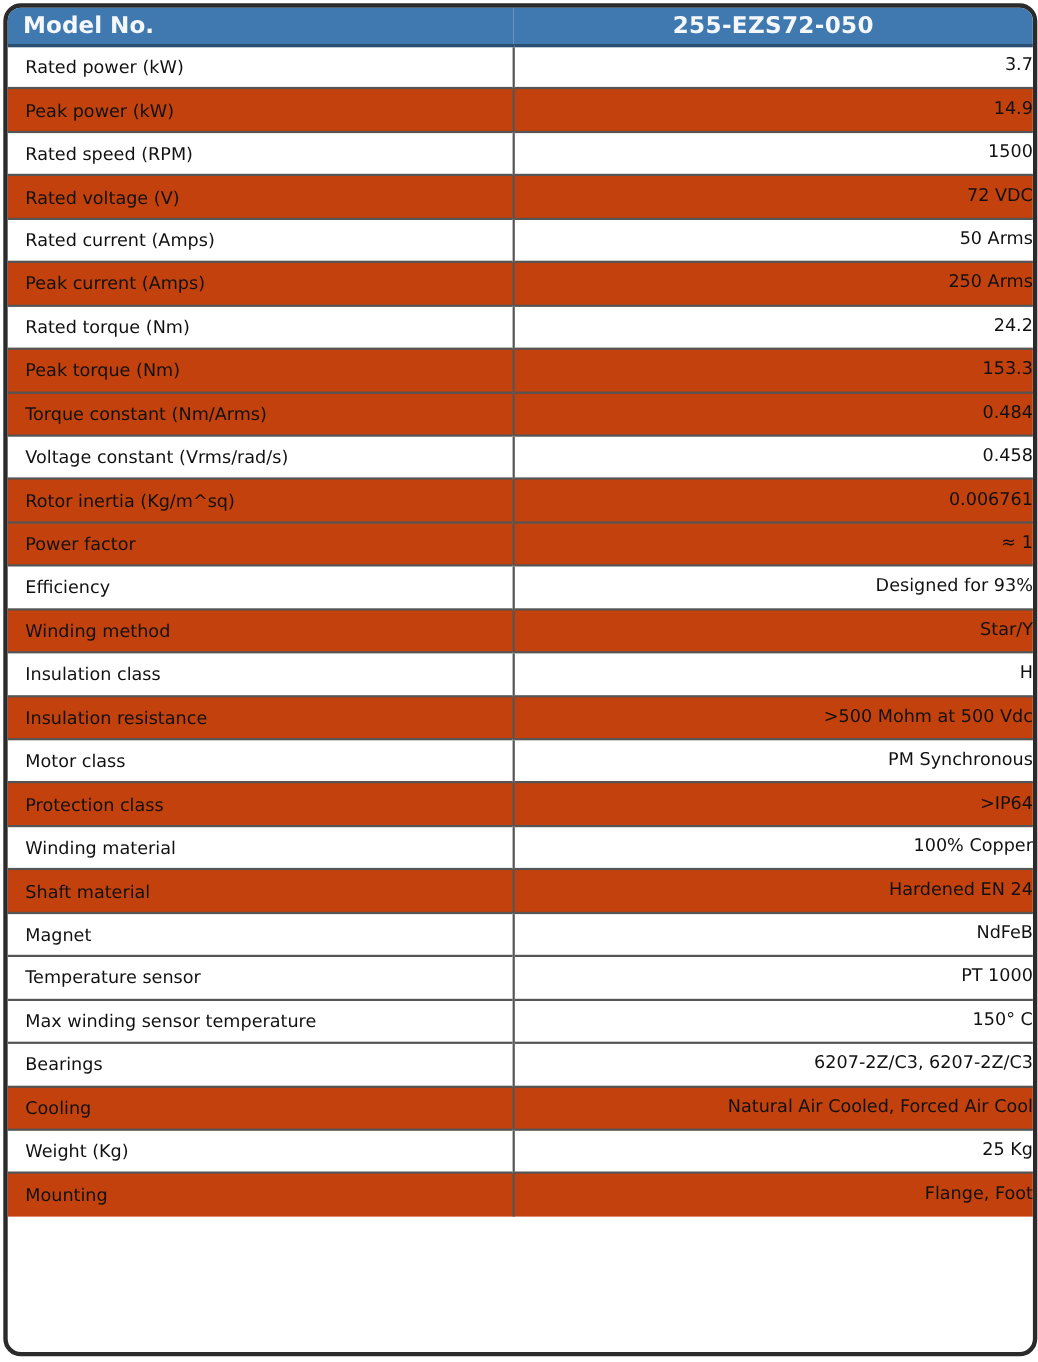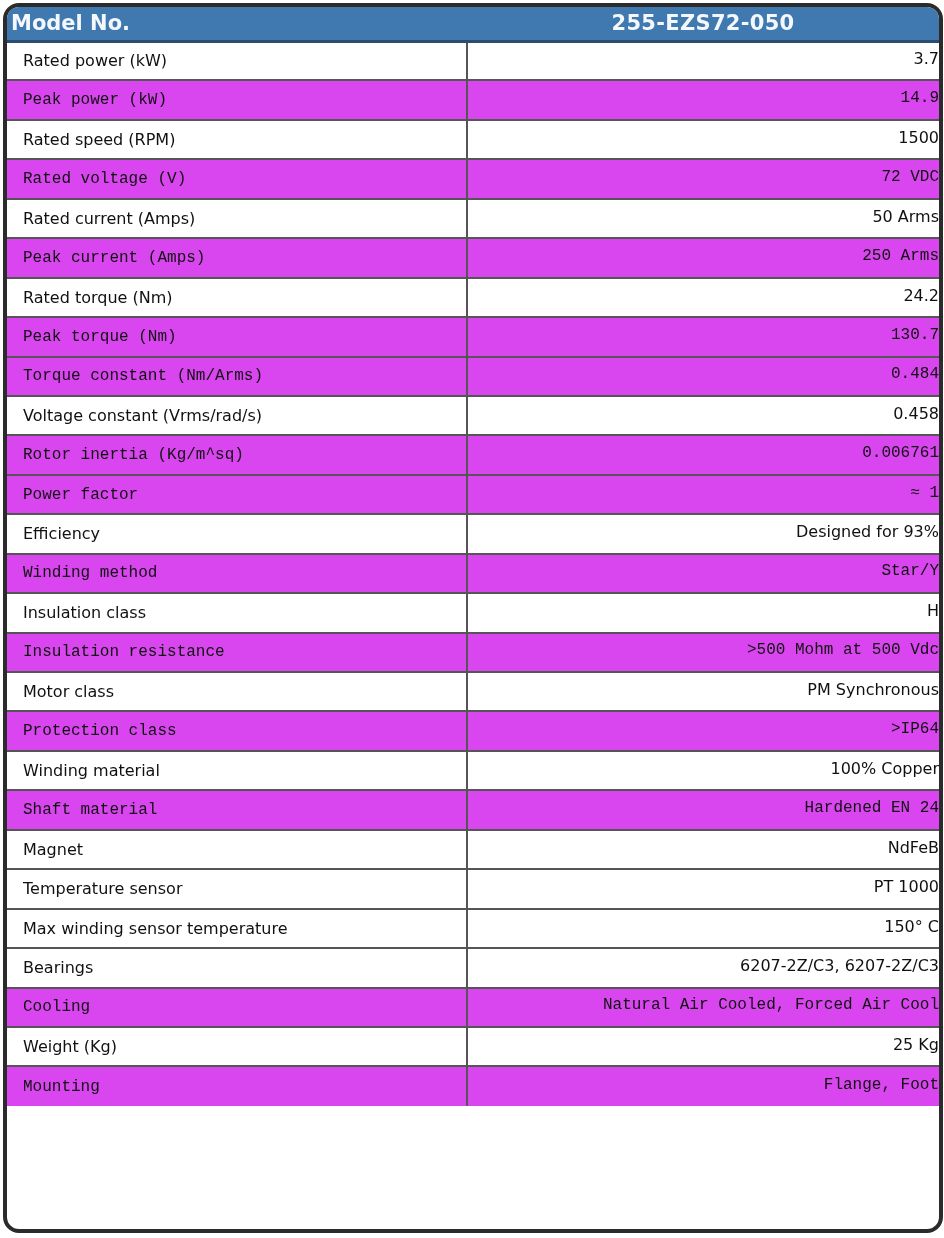--- a/index.html
+++ b/index.html
@@ -38,31 +38,31 @@
     }
     thead th {
       color: #f4f7fb;
       font-weight: bold;
       font-size: 21px;
       padding: 0;
       border-bottom: 3px solid #2a4d70;
     }
     thead th.h-label {
       text-align: left;
-      padding-left: 4px;
+      padding-left: 14px;
     }
     thead th.h-value {
       text-align: center;
       letter-spacing: 0.3px;
     }
     tbody tr {
       height: 39.45px;
     }
     tbody tr.bg-white { background: #ffffff; }
-    tbody tr.bg-gray { background: #d946ef; font-family: Liberation Mono, monospace; }
+    tbody tr.bg-gray { background: #c2410c; }
     tbody td {
       padding: 0;
       font-size: 16px;
       color: #111111;
       border-top: 2px solid #555555;
       white-space: nowrap;
       vertical-align: middle;
     }
     tbody td.label {
       text-align: left;
@@ -114,21 +114,21 @@
         <tr class="bg-gray">
           <td class="label">Peak current (Amps)</td>
           <td class="value">250 Arms</td>
         </tr>
         <tr class="bg-white">
           <td class="label">Rated torque (Nm)</td>
           <td class="value">24.2</td>
         </tr>
         <tr class="bg-gray">
           <td class="label">Peak torque (Nm)</td>
-          <td class="value">130.7</td>
+          <td class="value">153.3</td>
         </tr>
         <tr class="bg-gray">
           <td class="label">Torque constant (Nm/Arms)</td>
           <td class="value">0.484</td>
         </tr>
         <tr class="bg-white">
           <td class="label">Voltage constant (Vrms/rad/s)</td>
           <td class="value">0.458</td>
         </tr>
         <tr class="bg-gray">

